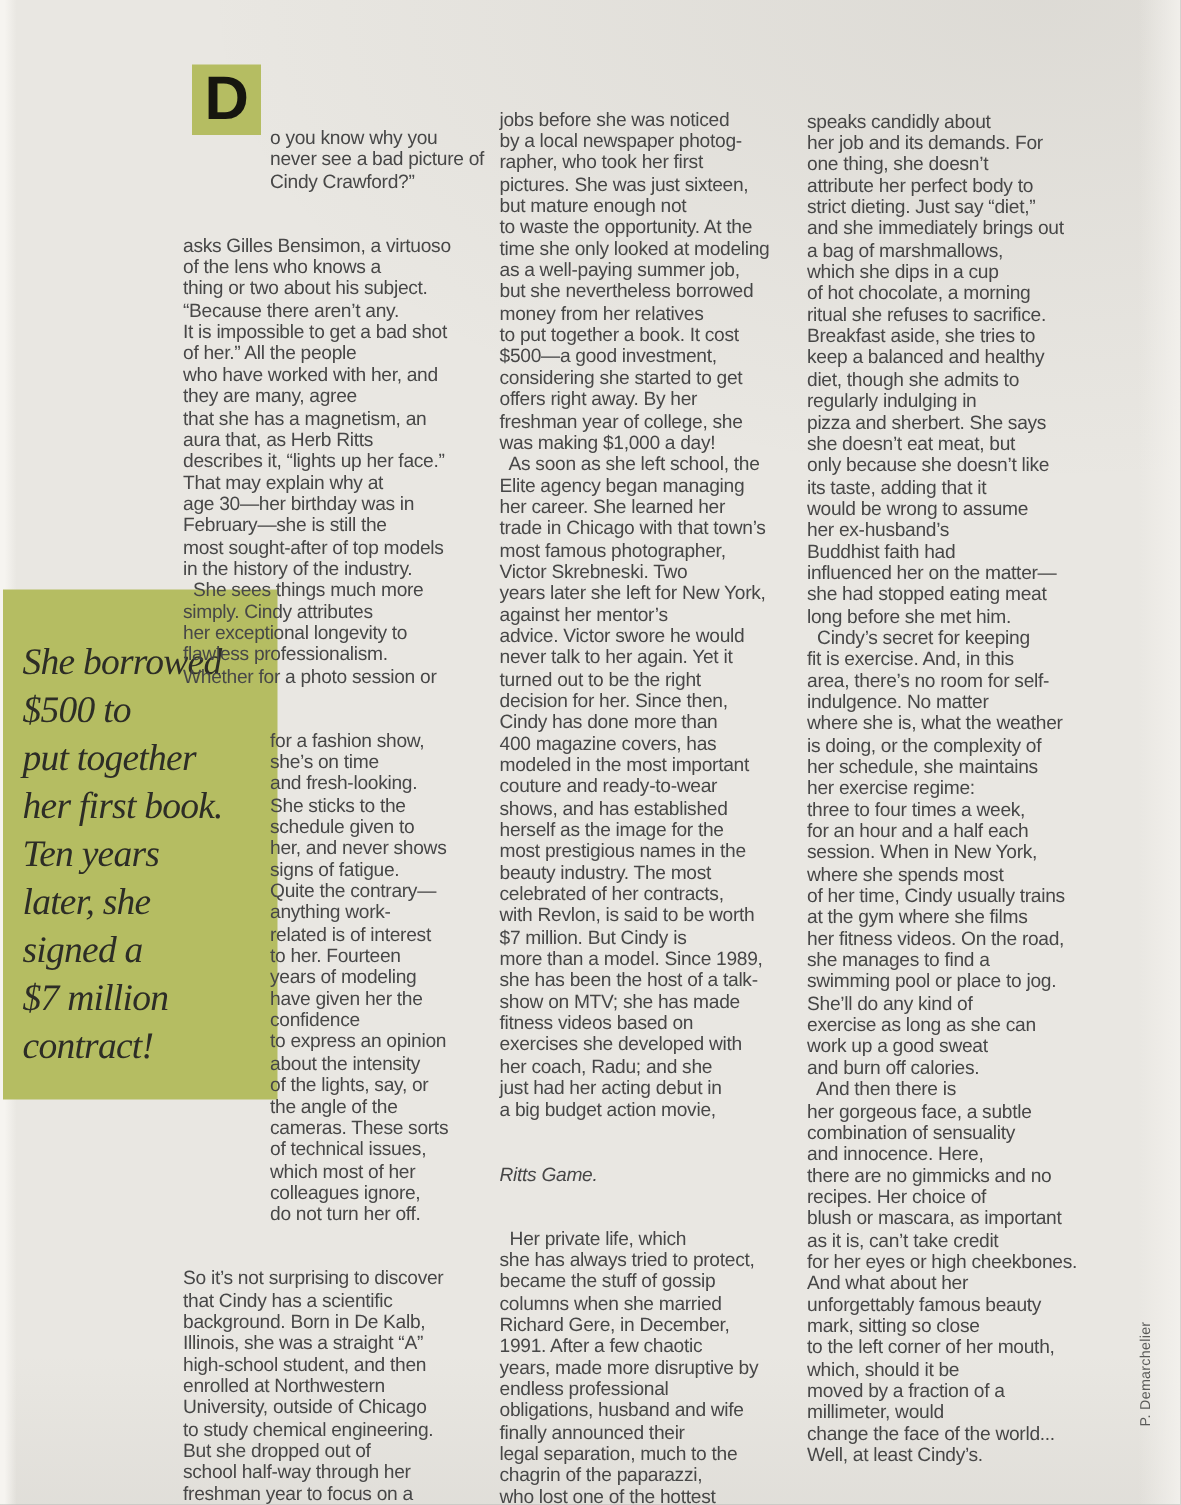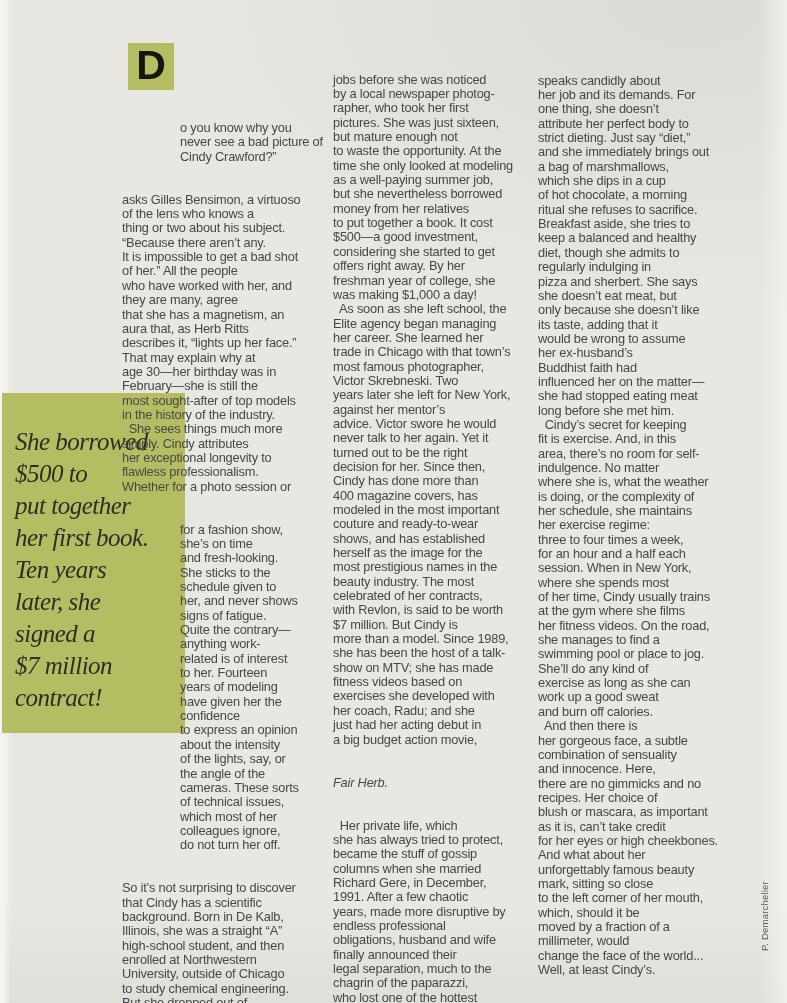--- a/index.html
+++ b/index.html
@@ -20,21 +20,21 @@
   .col{
     position:absolute;
     white-space:pre;
     font-size:12.8px;
     line-height:14.35px;
     letter-spacing:-0.2px;
   }
   .col1{left:122px;top:42px;width:213px;}
   .col2{left:333px;top:44px;width:200px;}
   .col3{left:538px;top:45px;width:202px;}
-  .beside-cap{margin-left:58px;margin-top:36px;}
+  .beside-cap{margin-left:58px;}
   .wrap-around-box{margin-left:58px;}
   .dropcap{
     position:absolute;left:6px;top:1px;width:46px;height:47px;
     display:flex;align-items:center;justify-content:center;
   }
   .dropcap span{
     font-weight:bold;font-size:41px;line-height:1;color:#16160f;
     transform:translateY(-1px);
   }
   .quote-box{
@@ -177,21 +177,21 @@
 with Revlon, is said to be worth
 $7 million. But Cindy is
 more than a model. Since 1989,
 she has been the host of a talk-
 show on MTV; she has made
 fitness videos based on
 exercises she developed with
 her coach, Radu; and she
 just had her acting debut in
 a big budget action movie,</div>
-    <div class="italic-line">Fair Herb.</div>
+    <div class="italic-line">Ritts Game.</div>
     <div>  Her private life, which
 she has always tried to protect,
 became the stuff of gossip
 columns when she married
 Richard Gere, in December,
 1991. After a few chaotic
 years, made more disruptive by
 endless professional
 obligations, husband and wife
 finally announced their

